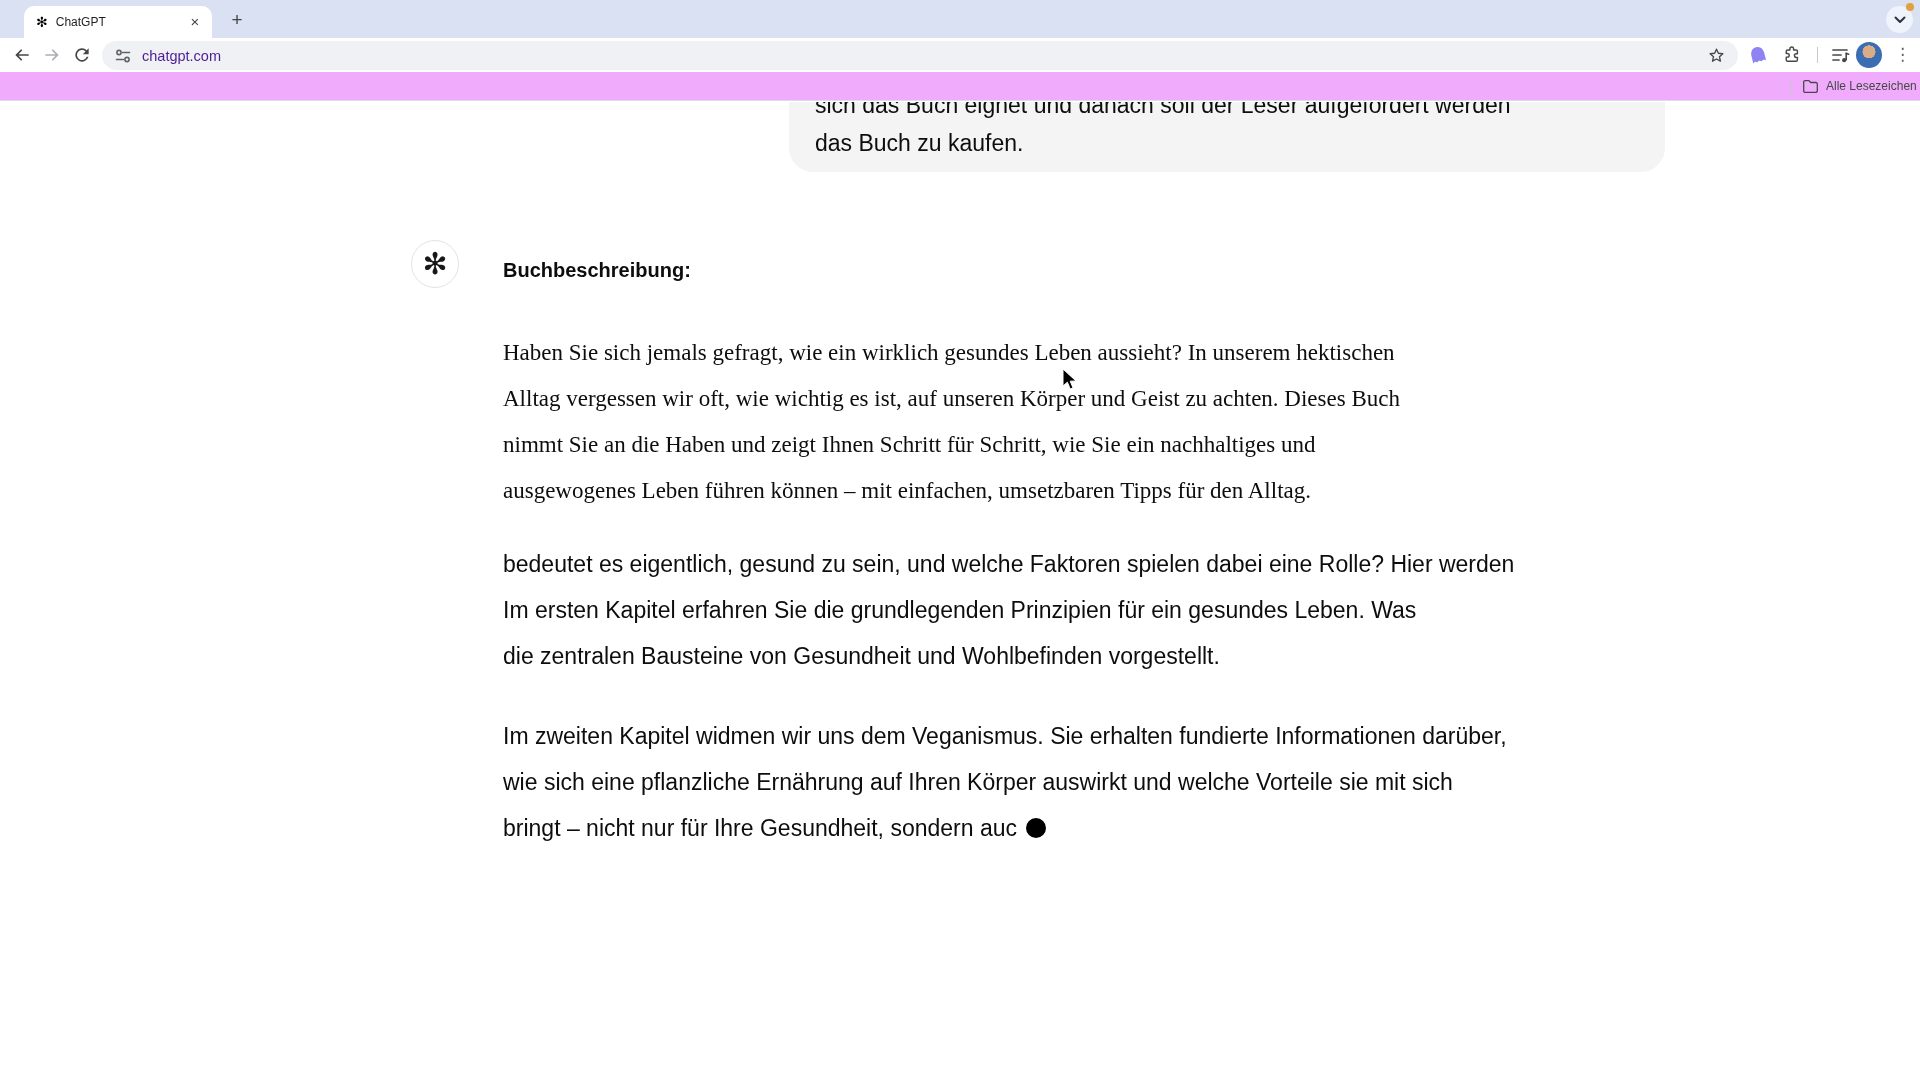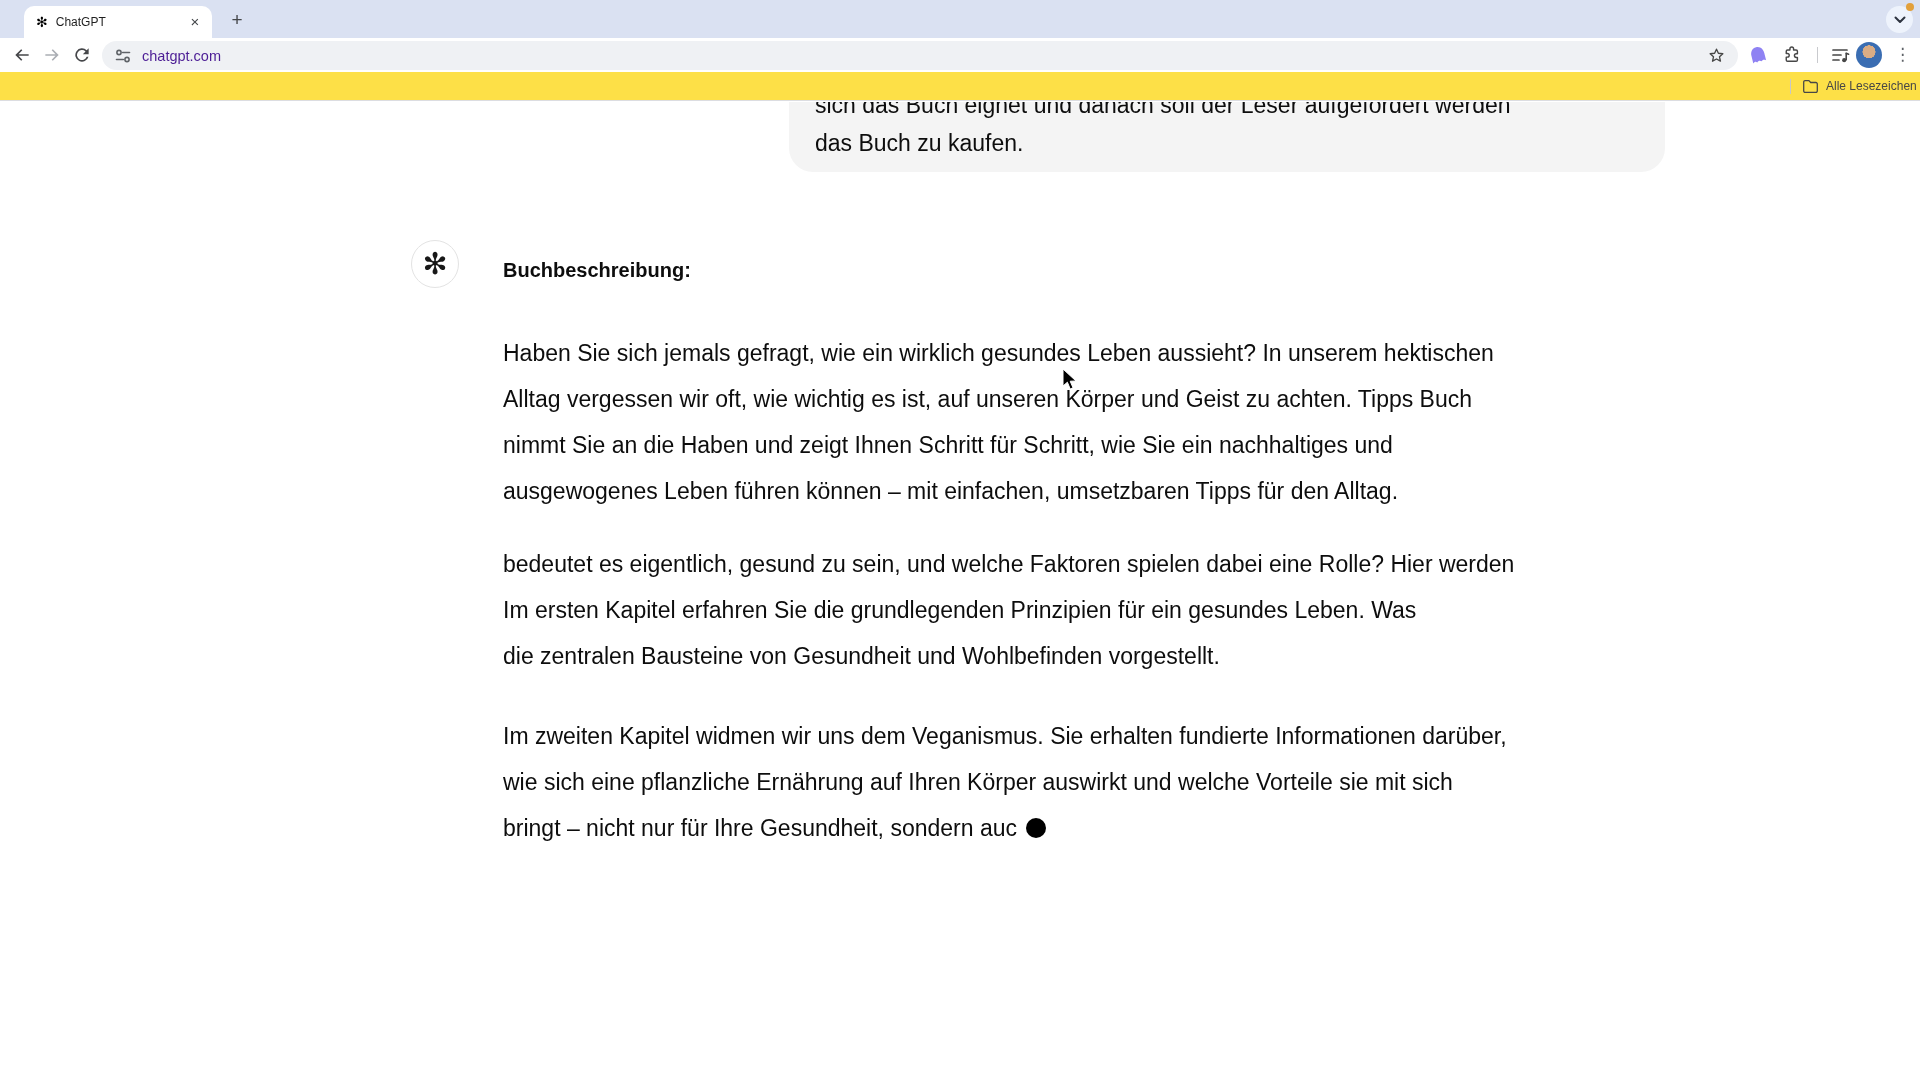--- a/index.html
+++ b/index.html
@@ -26,41 +26,41 @@
   .omnibox { position:absolute; left:102px; top:3px; width:1636px; height:29px; border-radius:15px;
              background:#eff1f4; display:flex; align-items:center; padding:0 12px; }
   .omni-url { font-size:14.5px; color:#4c1d95; margin-left:10px; flex:1; }
   .tb-icon { position:absolute; top:7px; width:20px; height:20px; }
   .tb-sep { position:absolute; left:1817px; top:9px; width:1px; height:16px; background:#c9cace; }
   .tb-avatar { position:absolute; left:1856px; top:4px; width:26px; height:26px; border-radius:50%;
       background:radial-gradient(circle at 50% 38%, #d9ac85 0 31%, #3a6db2 32%),
                  linear-gradient(#3a6db2,#2c4f86); }
   .tb-dots { position:absolute; left:1894px; top:5px; font-size:17px; color:#5f6368; line-height:24px; }
 
-  .bookmarksbar { position:absolute; left:0; top:72px; width:1920px; height:29px; background:#fde047;
+  .bookmarksbar { position:absolute; left:0; top:72px; width:1920px; height:29px; background:#f0abfc;
                   border-bottom:1px solid #dcdde1; }
   .bm-sep { position:absolute; left:1790px; top:7px; width:1px; height:15px; background:#c7c7c9; }
   .bm-all { position:absolute; left:1802px; top:0; height:28px; display:flex; align-items:center; }
   .bm-all span { font-size:12px; color:#474747; margin-left:7px; }
 
   
   .content { position:absolute; left:0; top:102px; width:1920px; height:978px; background:#fff;
              overflow:hidden; color:#0d0d0d;margin-left:16px; }
   .user-bubble { position:absolute; left:773px; top:-26px; width:876px; background:#f4f4f4;
              border-radius:24px; padding:10px 26px; font-size:23px; line-height:38px; }
   .user-bubble div { white-space:nowrap; }
   .ai-avatar { position:absolute; left:395px; top:138px; width:48px; height:48px; border-radius:50%;
              border:1px solid #e3e3e3; background:#fff; display:flex; align-items:center;
              justify-content:center; }
   .ai-avatar span { font-size:30px; color:#181818; line-height:1; }
   .ai-text { position:absolute; left:487px; top:0; width:1200px; }
   .ai-heading { position:absolute; top:152px; font-size:20px; font-weight:bold; line-height:32px; }
   .para { position:absolute; font-size:23px; line-height:46px; }
   .para div { white-space:nowrap; }
-  .p1 { top:228px; } .p2 { top:439px; } .p3 { top:611px; }
+  .p1 { top:228px;font-family:Liberation Serif, serif; } .p2 { top:439px; } .p3 { top:611px; }
   .stream-dot { display:inline-block; width:20px; height:20px; border-radius:50%; background:#000;
                 margin-left:9px; vertical-align:-2px; }
   .mouse-cursor { position:absolute; left:1062px; top:368px; z-index:50; }
 </style>
 </head>
 <body>
 
 <div class="tabstrip">
   <div class="tab">
     <span class="tab-favicon">✻</span>
@@ -138,21 +138,21 @@
 
   <div class="ai-avatar">
     <span>✻</span>
   </div>
 
   <div class="ai-text">
     <div class="ai-heading">Buchbeschreibung:</div>
 
     <div class="para p1">
       <div>Haben Sie sich jemals gefragt, wie ein wirklich gesundes Leben aussieht? In unserem hektischen</div>
-      <div>Alltag vergessen wir oft, wie wichtig es ist, auf unseren Körper und Geist zu achten. Tipps Buch</div>
+      <div>Alltag vergessen wir oft, wie wichtig es ist, auf unseren Körper und Geist zu achten. Dieses Buch</div>
       <div>nimmt Sie an die Haben und zeigt Ihnen Schritt für Schritt, wie Sie ein nachhaltiges und</div>
       <div>ausgewogenes Leben führen können – mit einfachen, umsetzbaren Tipps für den Alltag.</div>
     </div>
 
     <div class="para p2">
       <div>bedeutet es eigentlich, gesund zu sein, und welche Faktoren spielen dabei eine Rolle? Hier werden</div>
       <div>Im ersten Kapitel erfahren Sie die grundlegenden Prinzipien für ein gesundes Leben. Was</div>
       <div>die zentralen Bausteine von Gesundheit und Wohlbefinden vorgestellt.</div>
     </div>
 

